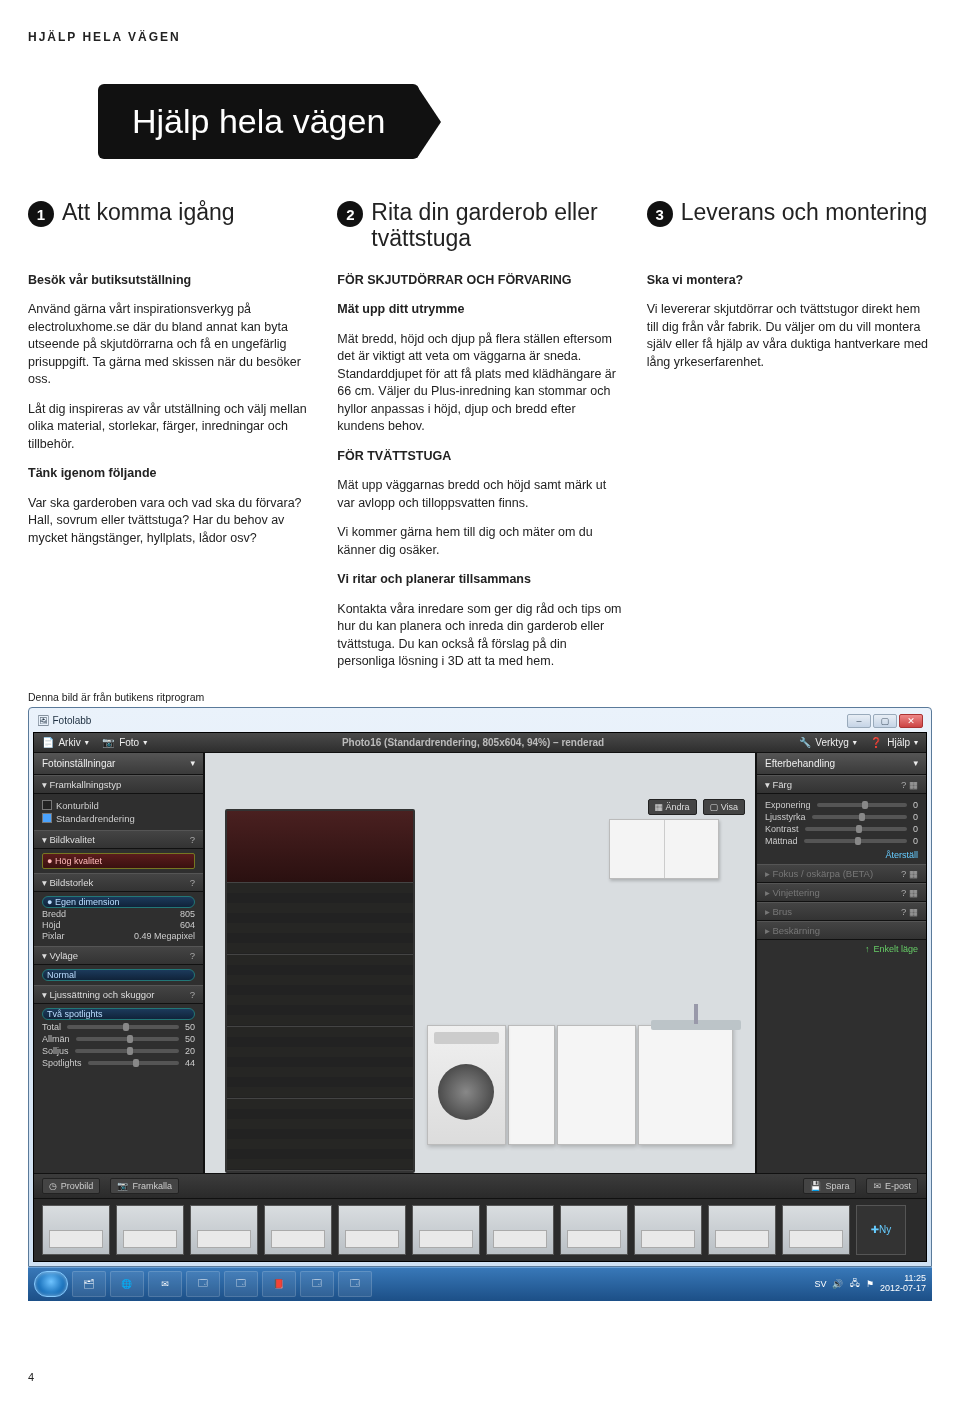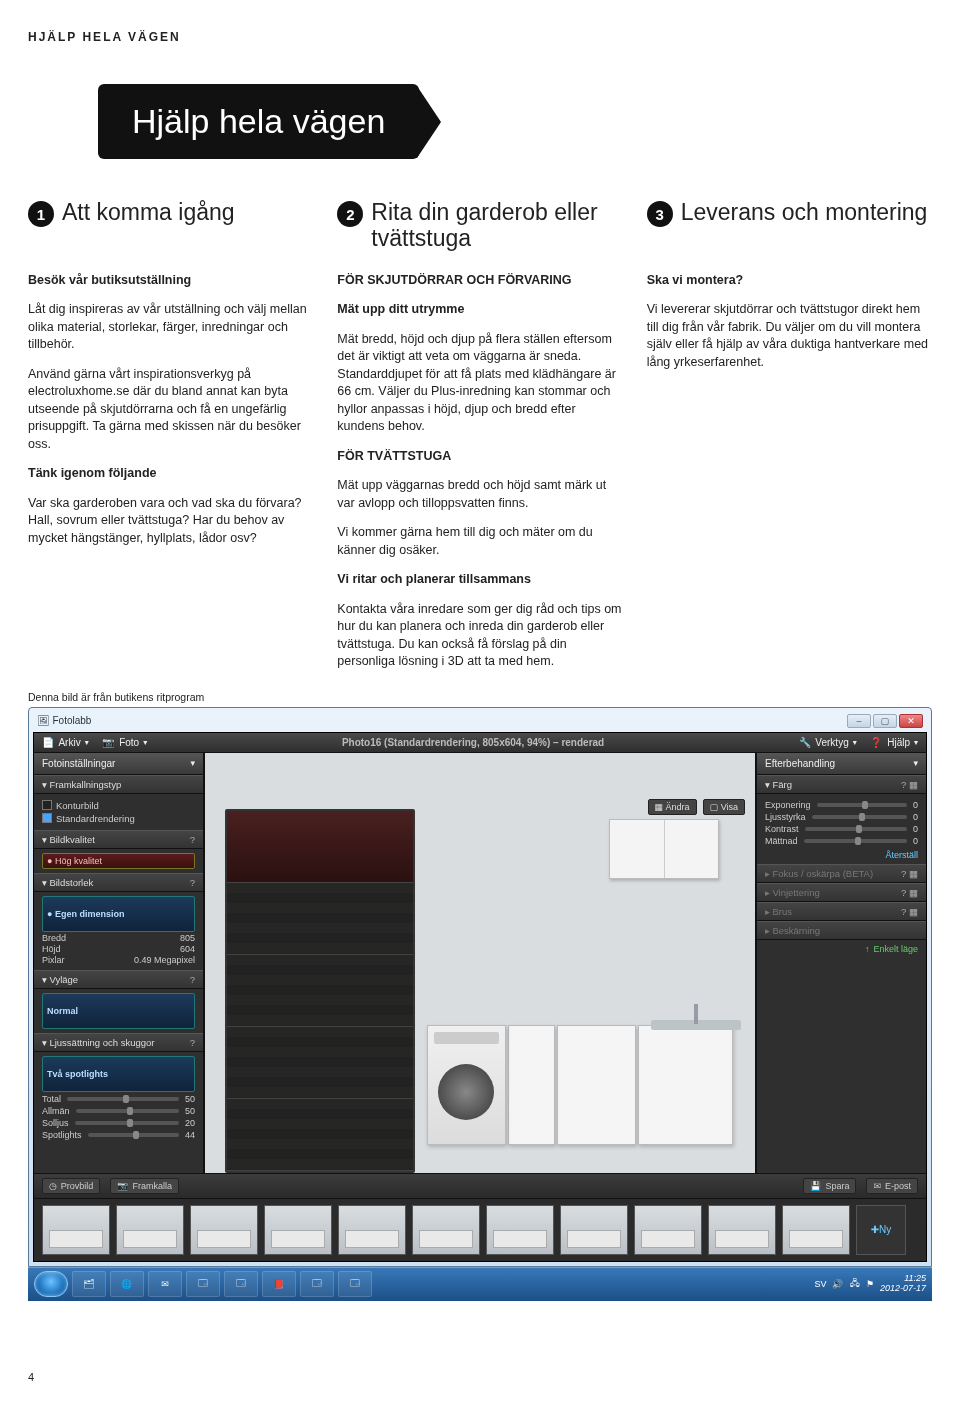--- a/index.html
+++ b/index.html
@@ -171,21 +171,21 @@
     color: #ddd;
     border-top: 1px solid #555;
     border-bottom: 1px solid #111;
   }
   .section-head .q { color:#aaa; }
   .section-body { padding: 4px 8px; font-size: 9.5px; color:#ccc; }
   .chk { display:flex; align-items:center; gap:4px; margin:2px 0; }
   .chk-box { width:10px; height:10px; border:1px solid #777; background:#222; display:inline-block; }
   .chk-box.on { background:#4aa3ff; }
   .field-red { background:linear-gradient(#5b1c1c,#3a1010); border:1px solid #772; border-radius:2px; padding:2px 4px; color:#fbb; font-size:9px; }
-  .field-blue { background:linear-gradient(#1c3a5b,#10233a); border:1px solid #277; border-radius:2px; padding:12px 4px; color:#bdf; font-size:9px;font-weight:bold; }
+  .field-blue { background:linear-gradient(#1c3a5b,#10233a); border:1px solid #277; border-radius:8px; padding:0 4px; color:#bdf; font-size:9px; }
   .kv { display:flex; justify-content:space-between; font-size:9px; margin:1px 0; }
   .slider-row { display:flex; justify-content:space-between; align-items:center; font-size:9px; margin:2px 0; }
   .slider-row .bar { flex:1; height:4px; background:#555; margin:0 6px; border-radius:2px; position:relative; }
   .slider-row .bar::after { content:""; position:absolute; left:50%; top:-2px; width:6px; height:8px; background:#888; border-radius:2px; }
   .reset { text-align:right; color:#6cf; font-size:9px; margin-top:4px; }
   .closed-sec { color:#777; }
   .green-link { color:#6c6; display:flex; align-items:center; gap:4px; justify-content:flex-end; padding:4px 8px; font-size:9px; }
   .viewport {
     flex: 1;
     background: #d9dde0;
@@ -271,21 +271,21 @@
     background: radial-gradient(circle at 50% 40%, #6ec3ff, #0a63b0 70%);
     border:1px solid #8cf;
     box-shadow: inset 0 0 4px rgba(255,255,255,.6);
   }
   .task-icn {
     width:34px; height:26px; background:rgba(255,255,255,.08);
     border:1px solid rgba(255,255,255,.15); border-radius:2px;
     display:flex;align-items:center;justify-content:center;
   }
   .tray { margin-left:auto; display:flex; align-items:center; gap:6px; }
-  .clock { text-align:right; line-height:1.1; font-size:9px;font-style:italic; }
+  .clock { text-align:right; line-height:1.1; font-size:9px; }
 
   .page-num {
     font-size: 11px;
     margin-top: 70px;
   }
 </style>
 </head>
 <body>
 
 <div class="page">
@@ -304,22 +304,22 @@
     </div>
     <div class="step">
       <div class="step-num">3</div>
       <div class="step-title">Leverans och montering</div>
     </div>
   </div>
 
   <div class="columns">
     <div class="col">
       <p><span class="bold">Besök vår butiksutställning</span></p>
+      <p>Använd gärna vårt inspirationsverkyg på electroluxhome.se där du bland annat kan byta utseende på skjutdörrarna och få en ungefärlig prisuppgift. Ta gärna med skissen när du besöker oss.</p>
       <p>Låt dig inspireras av vår utställning och välj mellan olika material, storlekar, färger, inredningar och tillbehör.</p>
-      <p>Använd gärna vårt inspirationsverkyg på electroluxhome.se där du bland annat kan byta utseende på skjutdörrarna och få en ungefärlig prisuppgift. Ta gärna med skissen när du besöker oss.</p>
       <p><span class="bold">Tänk igenom följande</span></p>
       <p>Var ska garderoben vara och vad ska du förvara? Hall, sovrum eller tvättstuga? Har du behov av mycket hängstänger, hyllplats, lådor osv?</p>
     </div>
     <div class="col">
       <p><span class="bold">FÖR SKJUTDÖRRAR OCH FÖRVARING</span></p>
       <p><span class="bold">Mät upp ditt utrymme</span></p>
       <p>Mät bredd, höjd och djup på flera ställen eftersom det är viktigt att veta om väggarna är sneda. Standarddjupet för att få plats med klädhängare är 66 cm. Väljer du Plus-inredning kan stommar och hyllor anpassas i höjd, djup och bredd efter kundens behov.</p>
       <p><span class="bold">FÖR TVÄTTSTUGA</span></p>
       <p>Mät upp väggarnas bredd och höjd samt märk ut var avlopp och tilloppsvatten finns.</p>
       <p>Vi kommer gärna hem till dig och mäter om du känner dig osäker.</p>

